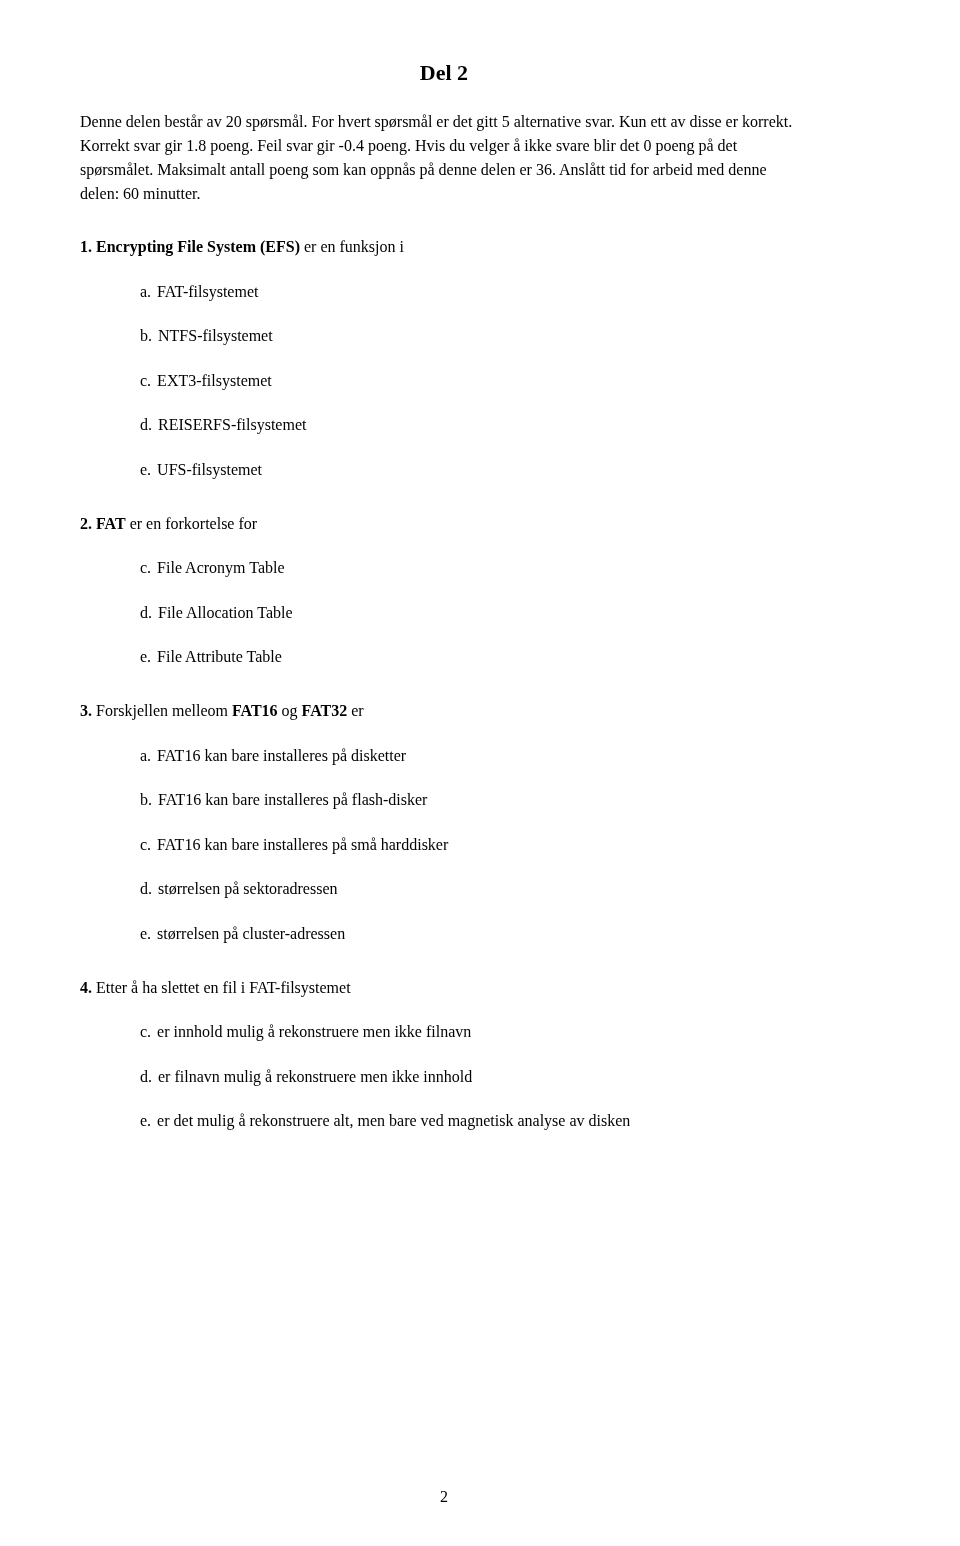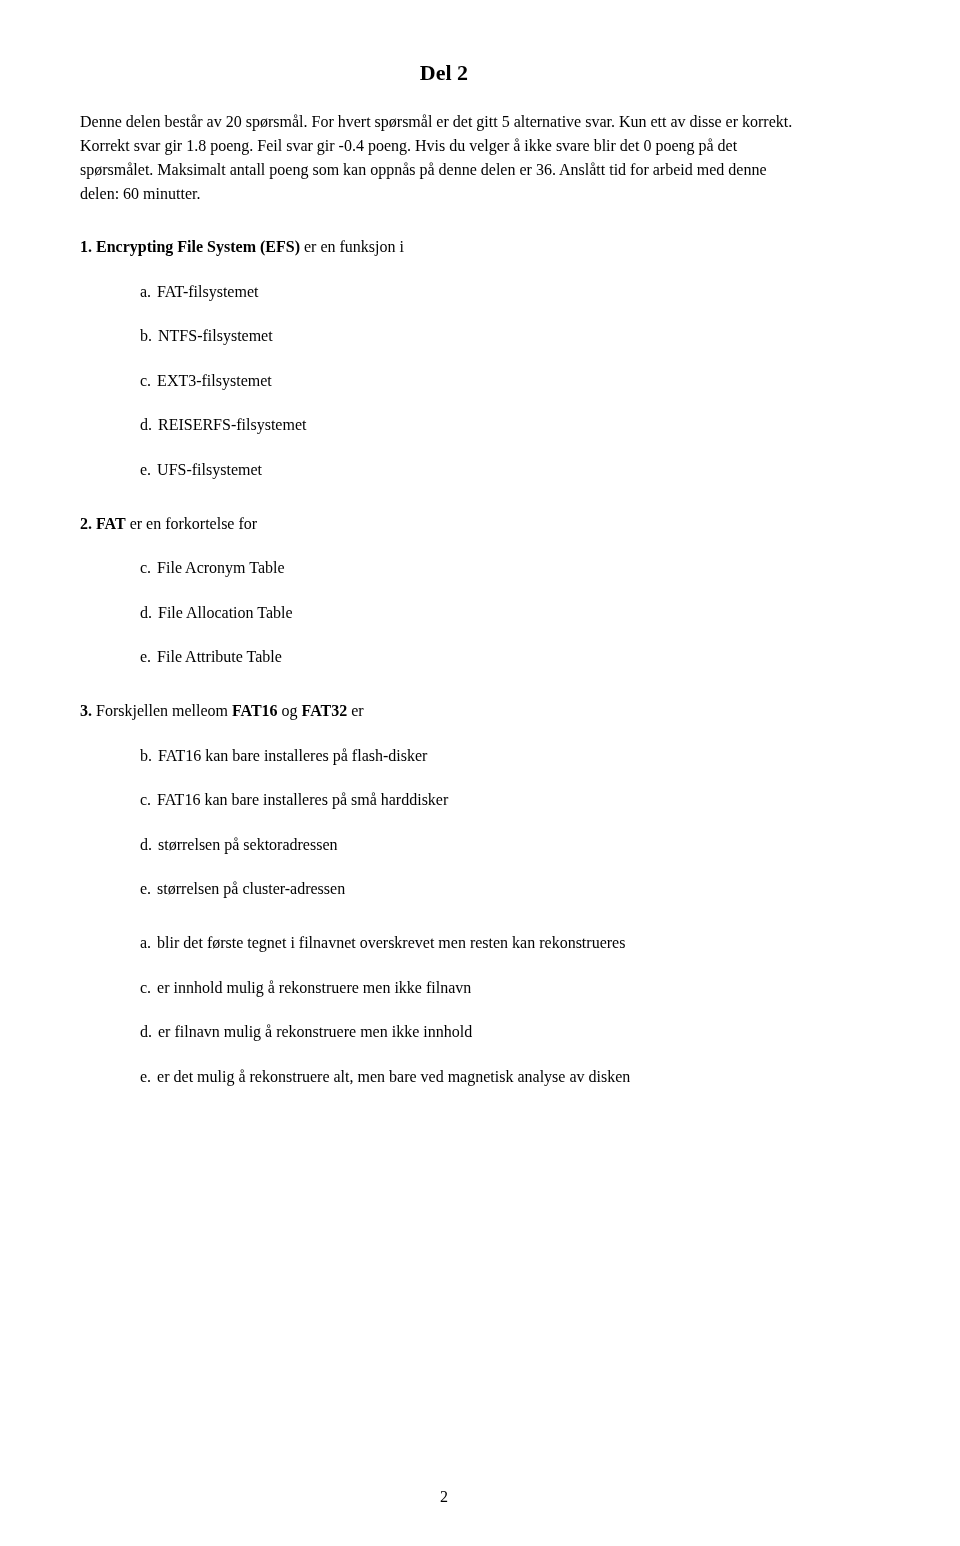--- a/index.html
+++ b/index.html
@@ -109,30 +109,34 @@
       <li><span class="option-label">e.</span><span>File Attribute Table</span></li>
     </ul>
   </div>
 
   <div class="section-block">
     <p class="question">
       <span class="question-number">3.</span>
       <span> Forskjellen melleom <strong>FAT16</strong> og <strong>FAT32</strong> er</span>
     </p>
     <ul class="options-list">
+      <li><span class="option-label">a.</span><span>FAT16 kan bare installeres på disketter</span></li>
       <li><span class="option-label">b.</span><span>FAT16 kan bare installeres på flash-disker</span></li>
       <li><span class="option-label">c.</span><span>FAT16 kan bare installeres på små harddisker</span></li>
       <li><span class="option-label">d.</span><span>størrelsen på sektoradressen</span></li>
       <li><span class="option-label">e.</span><span>størrelsen på cluster-adressen</span></li>
     </ul>
   </div>
 
   <div class="section-block">
+    <p class="question">
+      <span class="question-number">4.</span>
+      <span> Etter å ha slettet en fil i FAT-filsystemet</span>
+    </p>
     <ul class="options-list">
-      <li><span class="option-label">a.</span><span>blir det første tegnet i filnavnet overskrevet men resten kan rekonstrueres</span></li>
       <li><span class="option-label">c.</span><span>er innhold mulig å rekonstruere men ikke filnavn</span></li>
       <li><span class="option-label">d.</span><span>er filnavn mulig å rekonstruere men ikke innhold</span></li>
       <li><span class="option-label">e.</span><span>er det mulig å rekonstruere alt, men bare ved magnetisk analyse av disken</span></li>
     </ul>
   </div>
 
   <div class="page-number">2</div>
 </div>
 
 </body></html>

